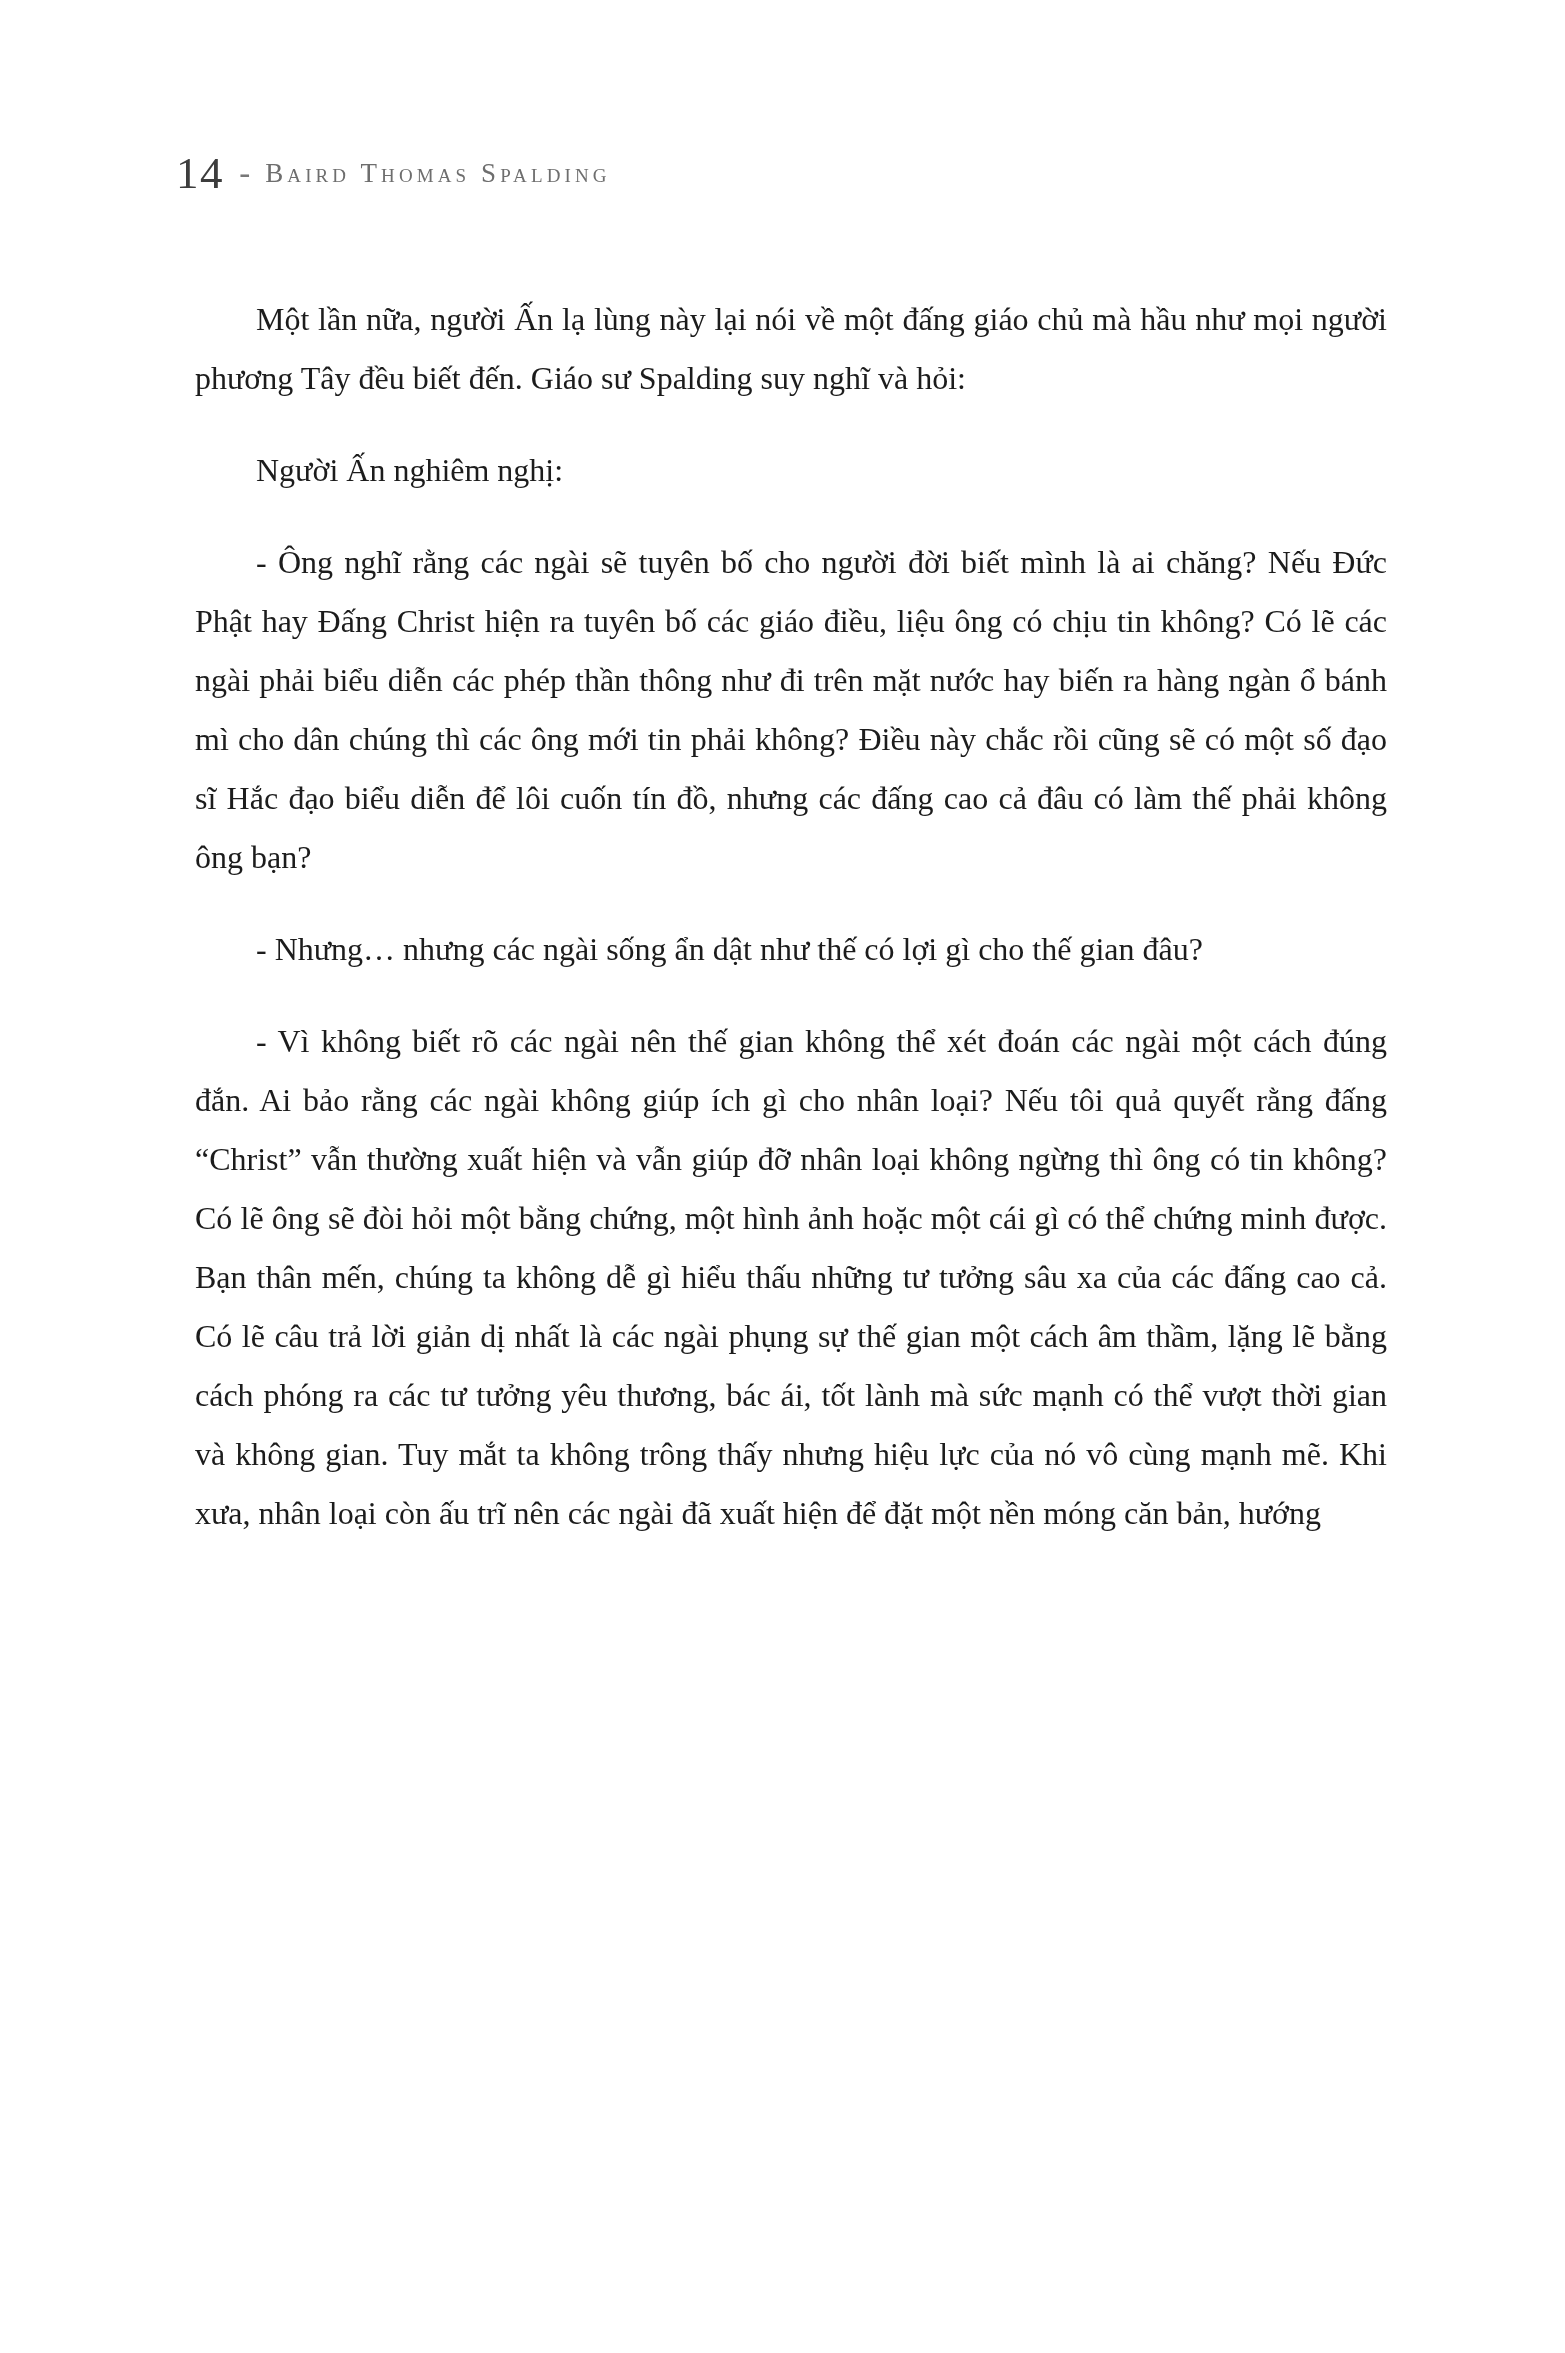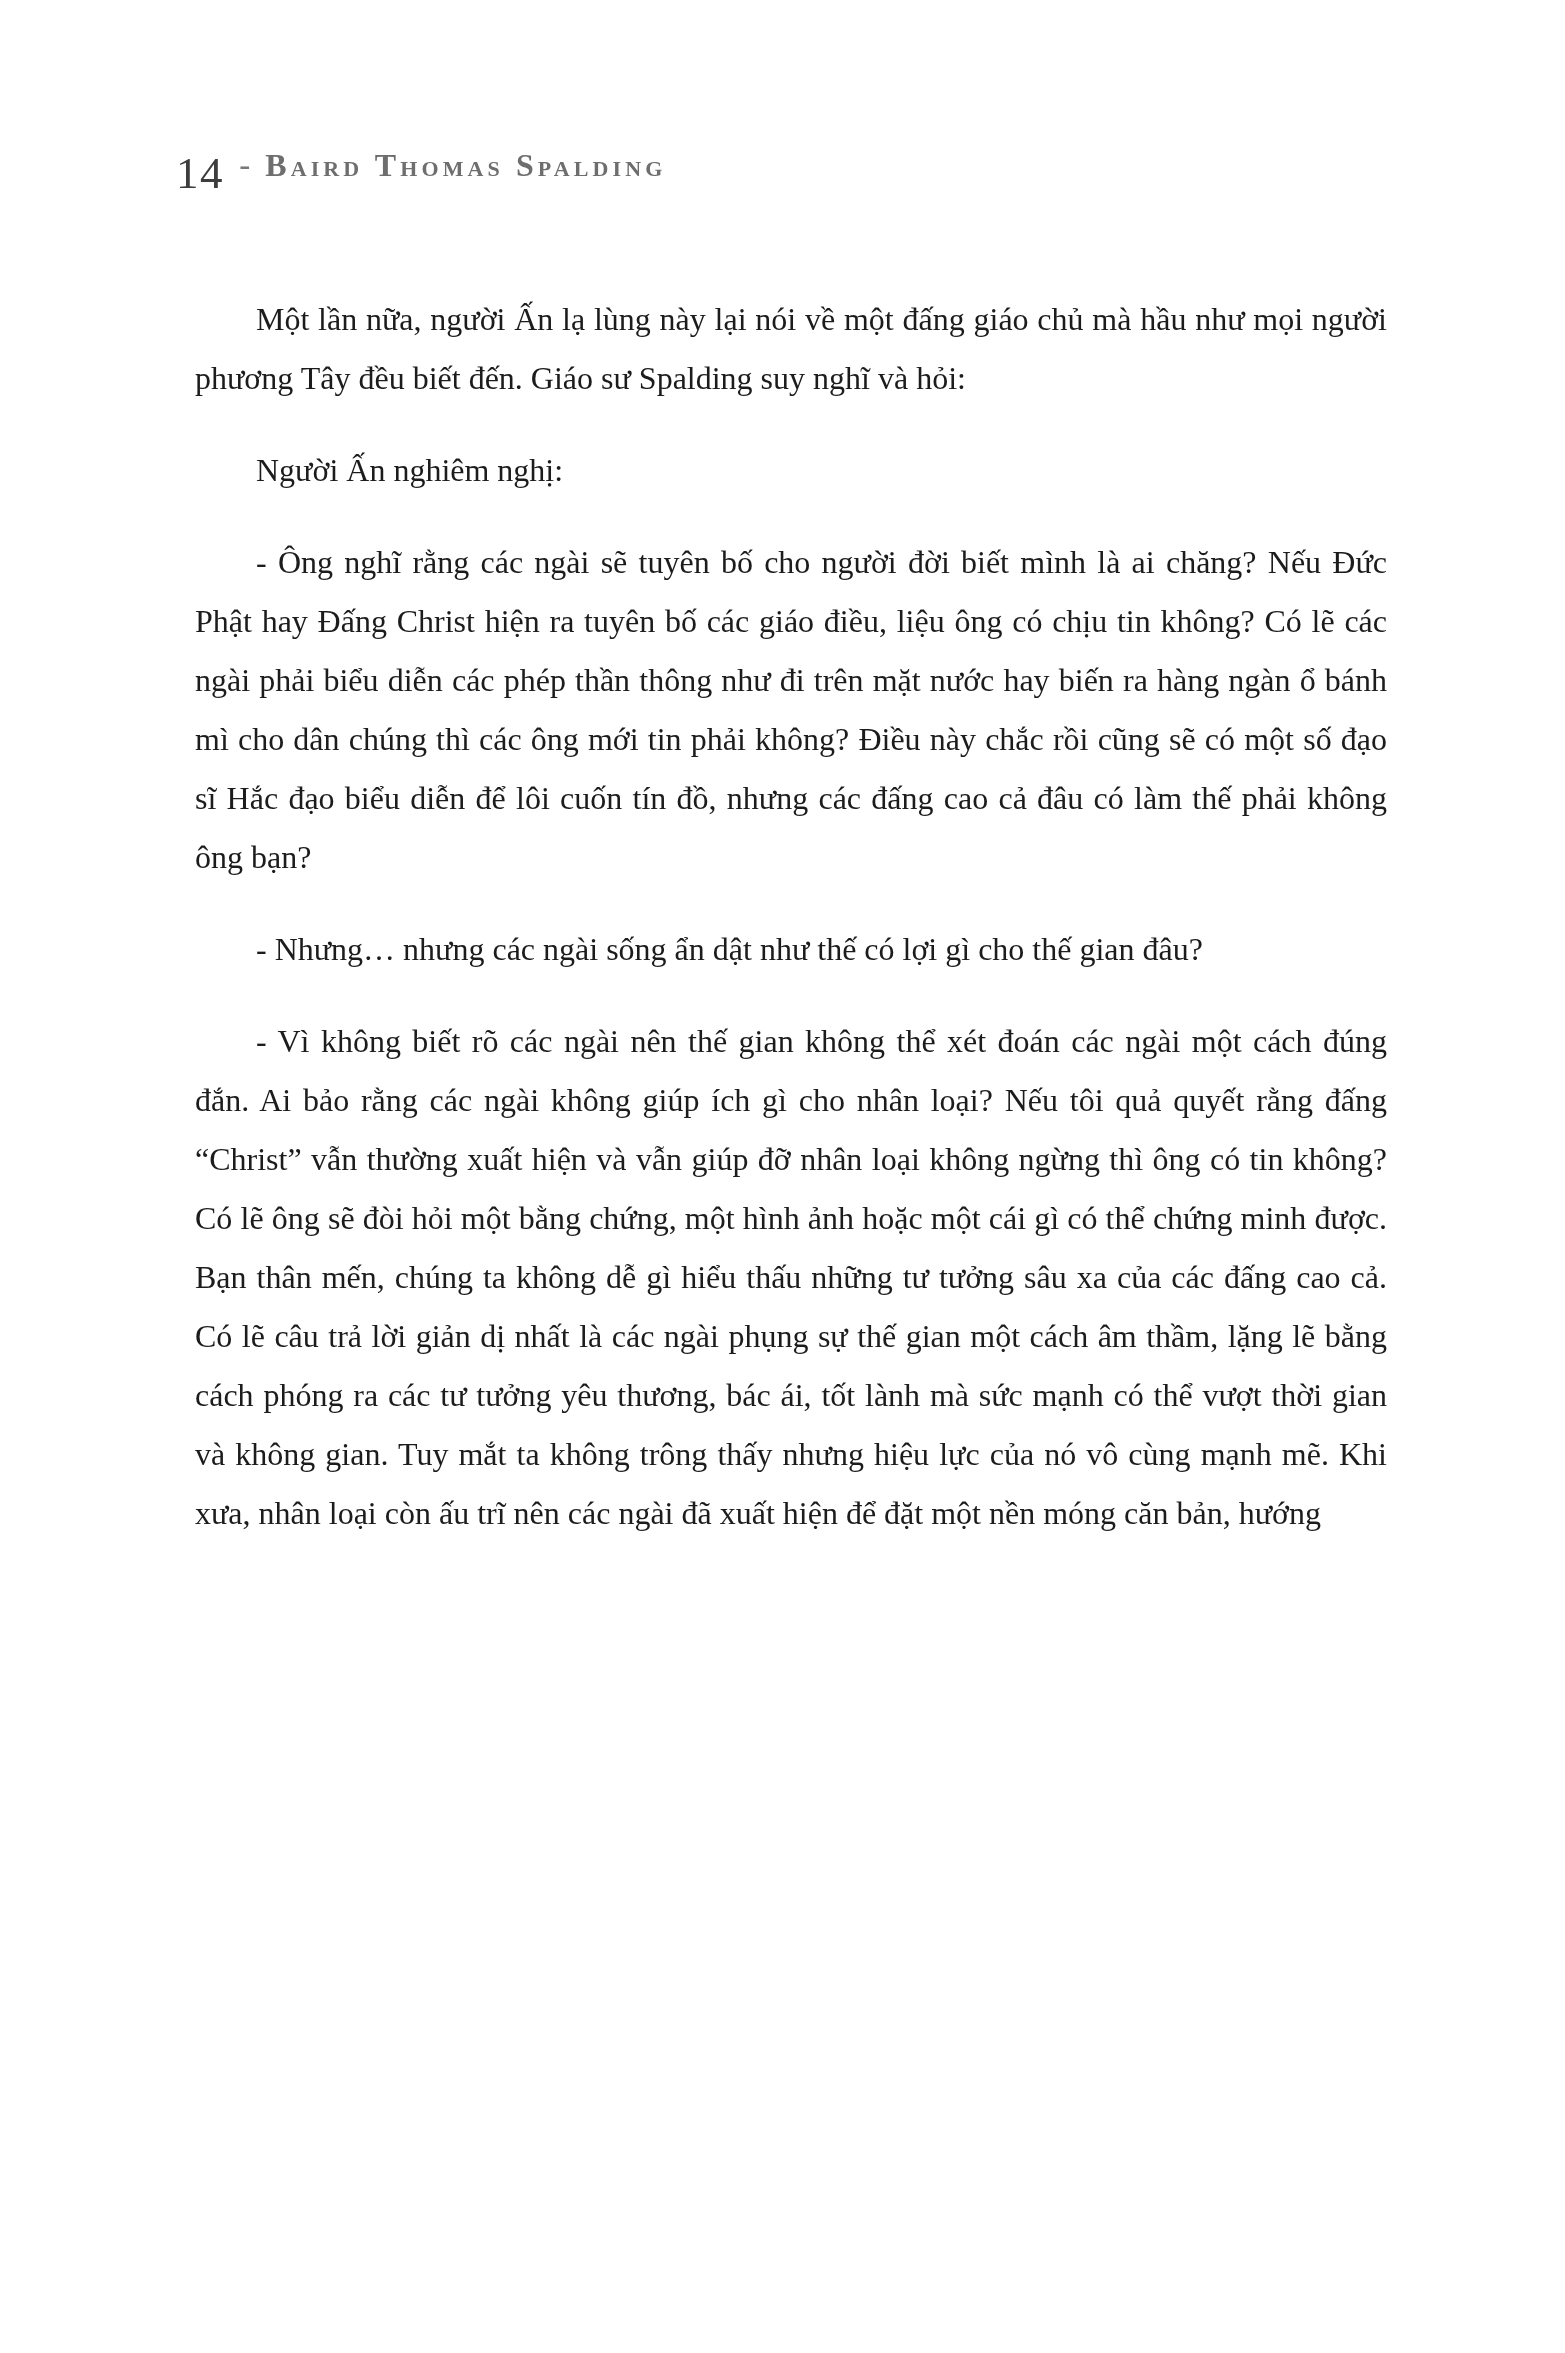--- a/index.html
+++ b/index.html
@@ -14,39 +14,38 @@
     background: #ffffff;
     font-family: "Liberation Serif", serif;
     color: #1c1c1c;
     overflow: hidden;
   }
   .running-header {
     position: absolute;
     left: 176px;
     top: 147px;
     display: flex;
-    align-items: flex-start;
+    align-items: center;
     white-space: nowrap;
   }
   .page-num {
     font-size: 45px;
     color: #3d3d3d;
     letter-spacing: 1.6px;
   }
   .sep {
     font-size: 33px;
     color: #787878;
     margin: 0 15px;
   }
   .running-title {
-    font-size: 32px;
+    font-size: 27px;
     font-variant: small-caps;
     letter-spacing: 4.1px;
     color: #6e6e6e;
-    font-weight: bold;
   }
   .body-text {
     position: absolute;
     left: 195px;
     top: 290px;
     width: 1192px;
     font-size: 32px;
     line-height: 59px;
     text-align: justify;
     text-justify: inter-word;

